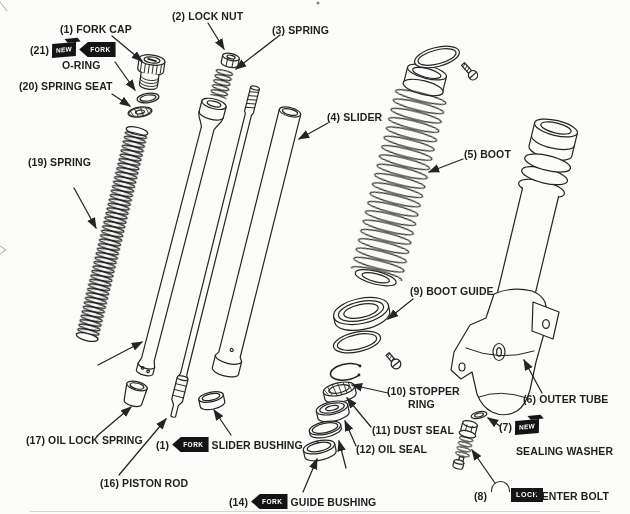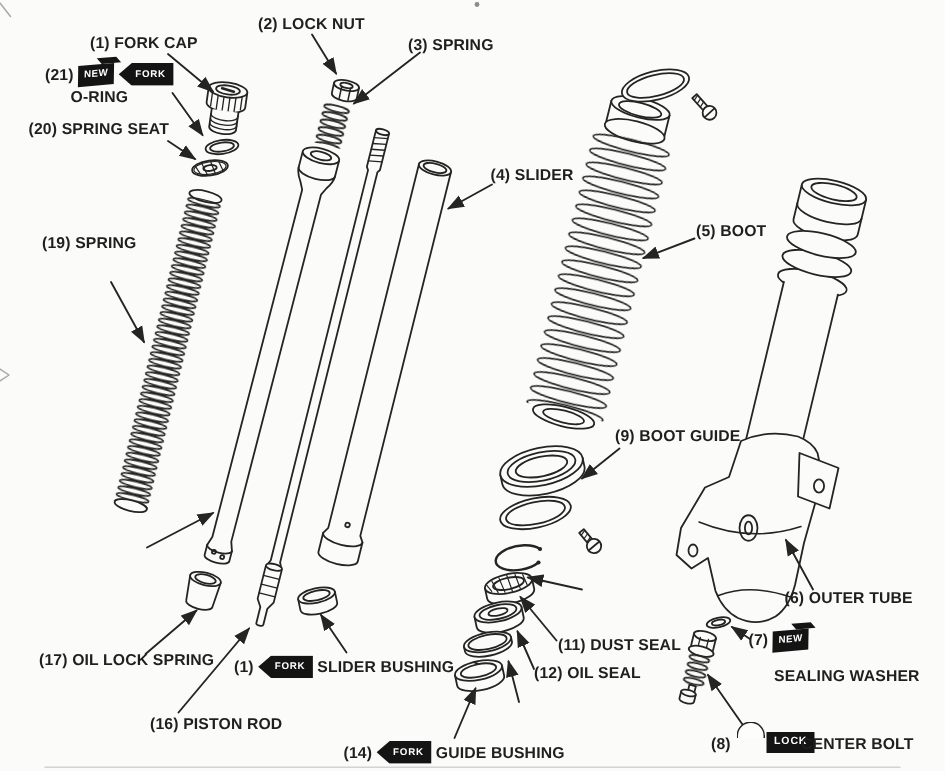--- a/index.html
+++ b/index.html
@@ -4,21 +4,21 @@
 <style>
   html,body{margin:0;padding:0;background:#ffffff;}
   .stage{position:relative;width:630px;height:514px;background:#fbfbf9;overflow:hidden;
          font-family:"Liberation Sans",sans-serif;}
   svg.art{position:absolute;left:0;top:0;}
   .lbl{position:absolute;font-weight:bold;font-size:10.5px;line-height:1.25;color:#1f1f1f;
        white-space:nowrap;letter-spacing:0.1px;}
   .row{display:flex;align-items:flex-end;gap:3px;}
   .col{display:flex;flex-direction:column;gap:2px;}
   .ind{margin-left:21px;}
-  .ind2{margin-left:17px;}
+  .ind2{margin-left:32px;}
   .bFork{display:inline-block;background:#141414;color:#fff;font-size:6.5px;font-weight:bold;
          letter-spacing:0.5px;padding:3.5px 5px 3.5px 11px;
          clip-path:polygon(0 50%,24% 0,100% 0,100% 100%,24% 100%);}
   .bNew{position:relative;display:inline-block;background:#141414;color:#fff;font-size:6.5px;
         font-weight:bold;letter-spacing:0.3px;padding:3px 4px;transform:rotate(-5deg) skewX(-6deg);}
   .bNew::after{content:"";position:absolute;right:-3px;top:-4px;width:13px;height:4px;
         background:#141414;transform:skewX(40deg);}
   .bLock{display:inline-block;background:#141414;color:#fff;font-size:7px;font-weight:bold;
         letter-spacing:0.6px;padding:2.5px 5px;}
   .dome{display:inline-block;width:17px;height:10px;background:#fdfdfc;
@@ -321,20 +321,24 @@
   <span class="abs" style="left:0;top:11px">(8)</span>
   <span class="dome abs" style="left:17px;top:2px"></span>
   <span class="bLock abs" style="left:37px;top:9px">LOCK</span>
   <span class="abs" style="left:60px;top:11px">CENTER BOLT</span>
 </div>
 
 <div class="lbl" style="left:410px;top:285px">
   <span>(9)</span> <span>BOOT GUIDE</span>
 </div>
 
+<div class="lbl" style="left:387px;top:385px">
+  <div><span>(10)</span> <span>STOPPER</span></div>
+  <div class="ind"><span>RING</span></div>
+</div>
 
 <div class="lbl" style="left:372px;top:424px">
   <span>(11)</span> <span>DUST SEAL</span>
 </div>
 
 <div class="lbl" style="left:356px;top:443px">
   <span>(12)</span> <span>OIL SEAL</span>
 </div>
 
 

